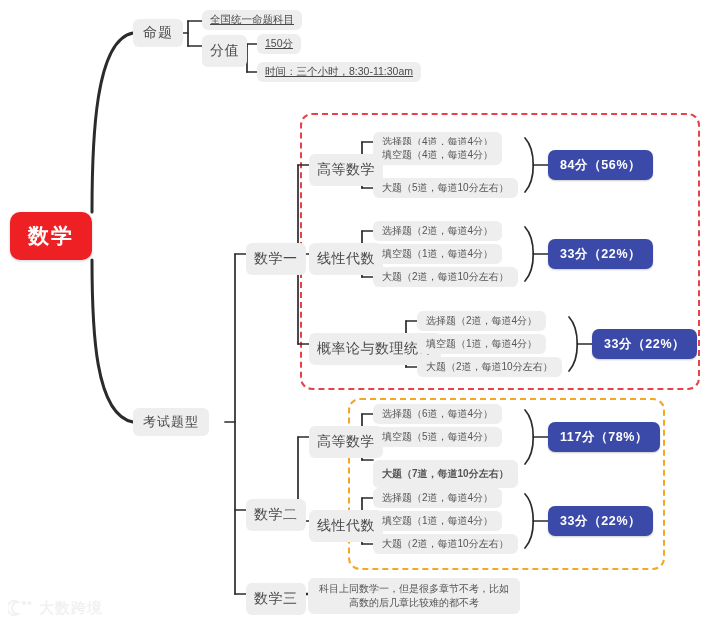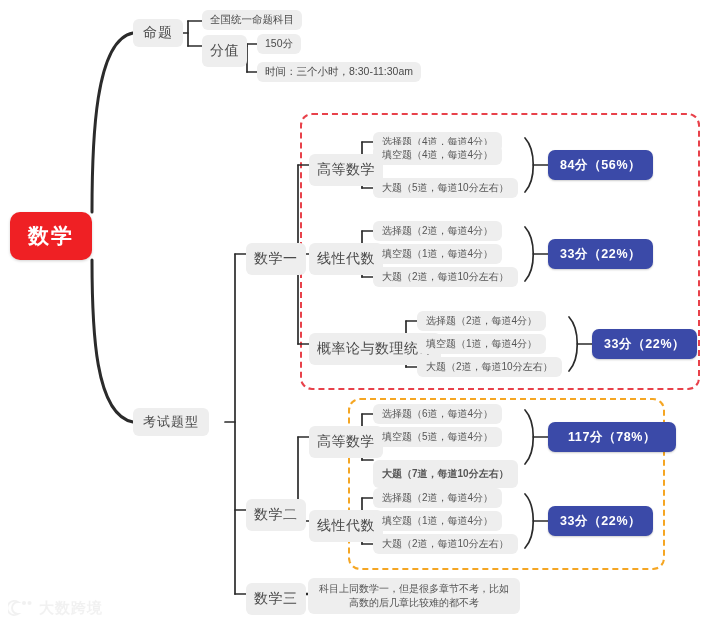--- a/index.html
+++ b/index.html
@@ -20,21 +20,21 @@
     background:#ef2024;color:#fff;border-radius:10px;
     font-size:21px;font-weight:bold;letter-spacing:2px;
     box-shadow:0 1px 3px rgba(0,0,0,.18);
   }
   
   .pill{
     background:#eeeeee;color:#4a4a4a;border-radius:6px;
   }
   .pill.l1{font-size:14px;letter-spacing:1px;padding:0 10px;}
   .pill.l2{font-size:14px;letter-spacing:.5px;padding:16px 8px;}
-  .pill.l3{font-size:10.5px;padding:0 8px;}
+  .pill.l3{font-size:10.5px;padding:0 8px;text-decoration:underline;}
   .pill.leaf{font-size:10px;color:#555;padding:4px 9px;justify-content:flex-start;}
   .pill.note{font-size:10px;color:#555;padding:4px 7px;white-space:normal;
              text-align:center;line-height:1.45;display:flex;}
 
   
   .badge{
     background:#3b4aa8;color:#ffffff;border-radius:7px;
     font-size:12.5px;font-weight:bold;letter-spacing:.6px;
     box-shadow:0 1px 2px rgba(0,0,0,.2);
   }
@@ -221,21 +221,21 @@
   </div>
   <div class="node pill leaf" style="left:373px;top:404px;height:20px;justify-content:center;">
     <span>选择题（6道，每道4分）</span>
   </div>
   <div class="node pill leaf" style="left:373px;top:427px;height:20px;">
     <span>填空题（5道，每道4分）</span>
   </div>
   <div class="node pill leaf" style="left:373px;top:460px;height:28px;font-weight:bold;">
     <span>大题（7道，每道10分左右）</span>
   </div>
-  <div class="node badge" style="left:548px;top:422px;height:30px;padding:0 20px;text-align:center;">
+  <div class="node badge" style="left:548px;top:422px;height:30px;padding:0 12px;text-align:center;">
     <span>117分（78%）</span>
   </div>
 
   <div class="node pill l2" style="left:309px;top:510px;height:22px;">
     <span>线性代数</span>
   </div>
   <div class="node pill leaf" style="left:373px;top:488px;height:20px;">
     <span>选择题（2道，每道4分）</span>
   </div>
   <div class="node pill leaf" style="left:373px;top:511px;height:20px;">

